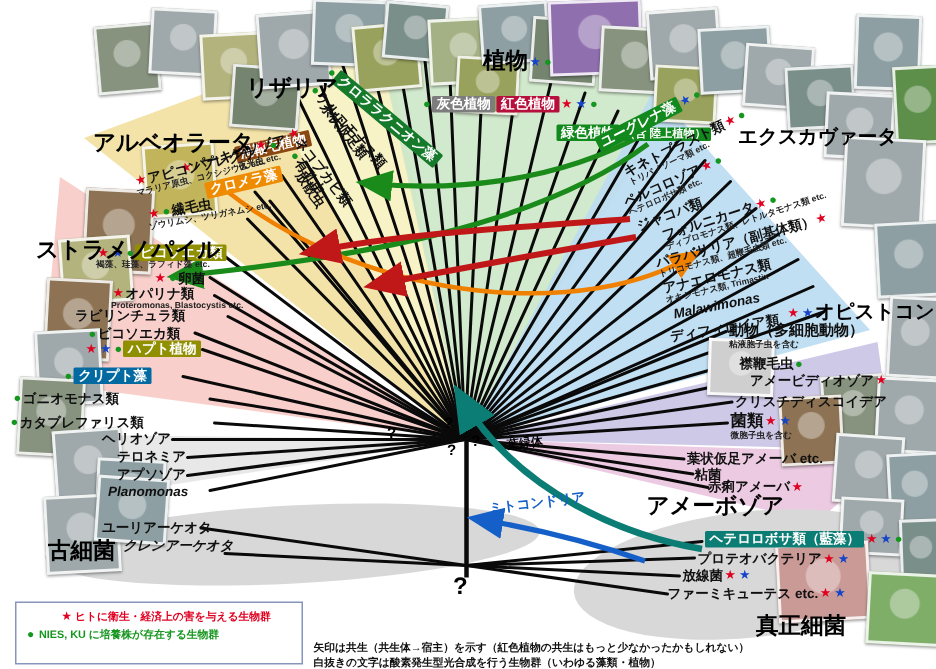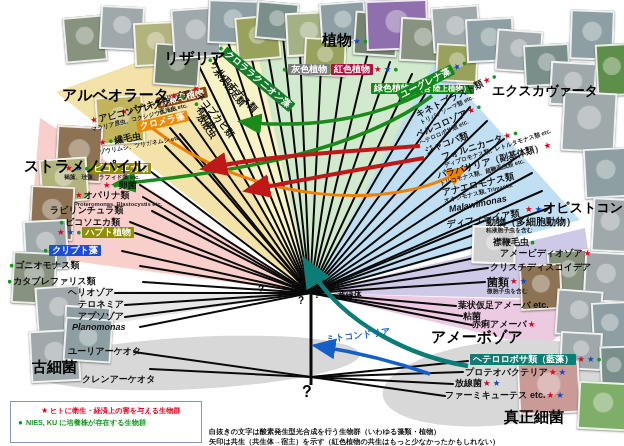--- a/index.html
+++ b/index.html
@@ -176,21 +176,21 @@
       <div class="taxon" style="left: 136px; top: 122px; transform: rotate(-13deg);"><span class="lbl banner" style="background:#ef8b00">クロメラ藻</span></div>
       <div class="taxon" style="left: 88px; top: 116px; transform: rotate(-14deg);"><span class="mark" style="color:#e00020">★</span><span class="lbl">アピコンプレクサ</span><div class="note">マラリア原虫、コクシジウム etc.</div></div>
       <div class="taxon" style="left: 97px; top: 138px; transform: rotate(-10deg);"><span class="mark" style="color:#e00020">★</span><span class="mark" style="color:#15961e">●</span><span class="lbl">繊毛虫</span><div class="note">ゾウリムシ、ツリガネムシ etc.</div></div>
       <div class="heading" style="left: 24px; top: 157px; font-size: 15px;"><span class="lbl">ストラメノパイル</span></div>
       <div class="taxon" style="left: 64px; top: 163px;"><span class="mark" style="color:#e00020">★</span><span class="mark" style="color:#1544c8">★</span><span class="mark" style="color:#15961e">●</span><span class="lbl banner" style="background:#8f8f00">ビコソエカ類</span><div class="note">褐藻、珪藻、ラフィド藻 etc.</div></div>
       <div class="taxon" style="left: 102px; top: 180px;"><span class="mark" style="color:#e00020">★</span><span class="mark" style="color:#15961e">●</span><span class="lbl">卵菌</span></div>
       <div class="taxon" style="left: 74px; top: 190px;"><span class="mark" style="color:#e00020">★</span><span class="lbl">オパリナ類</span><div class="note">Proteromonas, Blastocystis etc.</div></div>
       <div class="taxon" style="left: 50px; top: 205px;"><span class="lbl">ラビリンチュラ類</span></div>
       <div class="taxon" style="left: 58px; top: 217px;"><span class="mark" style="color:#15961e">●</span><span class="lbl">ビコソエカ類</span></div>
       <div class="taxon" style="left: 56px; top: 227px;"><span class="mark" style="color:#e00020">★</span><span class="mark" style="color:#1544c8">★</span><span class="mark" style="color:#15961e">●</span><span class="lbl banner" style="background:#8f8f00">ハプト植物</span></div>
-      <div class="taxon" style="left: 42px; top: 245px;"><span class="mark" style="color:#15961e">●</span><span class="lbl banner" style="background:#1d4ed8">クリプト藻</span></div>
+      <div class="taxon" style="left: 42px; top: 245px;"><span class="mark" style="color:#15961e">●</span><span class="lbl banner" style="background:#0369a1">クリプト藻</span></div>
       <div class="taxon" style="left: 8px; top: 260px;"><span class="mark" style="color:#15961e">●</span><span class="lbl">ゴニオモナス類</span></div>
       <div class="taxon" style="left: 6px; top: 276px;"><span class="mark" style="color:#15961e">●</span><span class="lbl">カタブレファリス類</span></div>
       <div class="taxon" style="left: 68px; top: 287px;"><span class="lbl">ヘリオゾア</span></div>
       <div class="taxon" style="left: 78px; top: 299px;"><span class="lbl">テロネミア</span></div>
       <div class="taxon" style="left: 78px; top: 311px;"><span class="lbl">アプソゾア</span></div>
       <div class="taxon" style="left: 72px; top: 322px;"><span class="lbl ital">Planomonas</span></div>
       <div class="heading" style="left: 164px; top: 49px; font-size: 15px;"><span class="lbl">リザリア</span></div>
       <div class="taxon" style="left: 222px; top: 42px; transform: rotate(40deg);"><span class="mark" style="color:#15961e">●</span><span class="lbl banner" style="background:#157a2a">クロララクニオン藻</span></div>
       <div class="taxon" style="left: 212px; top: 54px; transform: rotate(48deg);"><span class="mark" style="color:#15961e">●</span><span class="lbl">ケルコモナス類</span></div>
       <div class="taxon" style="left: 220px; top: 66px; transform: rotate(52deg);"><span class="lbl">糸状仮足類</span></div>
@@ -216,41 +216,41 @@
       <div class="taxon" style="left: 493px; top: 237px;"><span class="lbl">襟鞭毛虫</span><span class="mark" style="color:#15961e">●</span></div>
       <div class="taxon" style="left: 500px; top: 248px;"><span class="lbl">アメービディオゾア</span><span class="mark" style="color:#e00020">★</span></div>
       <div class="taxon" style="left: 490px; top: 262px;"><span class="lbl">クリスチディスコイデア</span></div>
       <div class="taxon" style="left: 487px; top: 275px; font-size: 11px;"><span class="lbl">菌類</span><span class="mark" style="color:#e00020">★</span><span class="mark" style="color:#1544c8">★</span><div class="note">微胞子虫を含む</div></div>
       <div class="heading" style="left: 431px; top: 328px; font-size: 15px;"><span class="lbl">アメーボゾア</span></div>
       <div class="taxon" style="left: 458px; top: 300px;"><span class="lbl">葉状仮足アメーバ etc.</span></div>
       <div class="taxon" style="left: 463px; top: 311px;"><span class="lbl">粘菌</span></div>
       <div class="taxon" style="left: 472px; top: 319px;"><span class="lbl">赤痢アメーバ</span><span class="mark" style="color:#e00020">★</span></div>
       <div class="heading" style="left: 32px; top: 358px; font-size: 15px;"><span class="lbl">古細菌</span></div>
       <div class="taxon" style="left: 68px; top: 346px;"><span class="lbl">ユーリアーケオタ</span></div>
-      <div class="taxon" style="left: 82px; top: 374px;"><span class="lbl">クレンアーケオタ</span></div>
+      <div class="taxon" style="left: 82px; top: 358px; font-style: italic;"><span class="lbl">クレンアーケオタ</span></div>
       <div class="heading" style="left: 504px; top: 408px; font-size: 15px;"><span class="lbl">真正細菌</span></div>
       <div class="taxon" style="left: 470px; top: 354px;"><span class="lbl banner" style="background:#0c7d74">ヘテロロボサ類（藍藻）</span><span class="mark" style="color:#e00020">★</span><span class="mark" style="color:#1544c8">★</span><span class="mark" style="color:#15961e">●</span></div>
       <div class="taxon" style="left: 465px; top: 367px;"><span class="lbl">プロテオバクテリア</span><span class="mark" style="color:#e00020">★</span><span class="mark" style="color:#1544c8">★</span></div>
       <div class="taxon" style="left: 455px; top: 378px;"><span class="lbl">放線菌</span><span class="mark" style="color:#e00020">★</span><span class="mark" style="color:#1544c8">★</span></div>
       <div class="taxon" style="left: 445px; top: 390px;"><span class="lbl">ファーミキューテス etc.</span><span class="mark" style="color:#e00020">★</span><span class="mark" style="color:#1544c8">★</span></div>
     </div>
 
   <div class="organelle" style="left:338px;top:290px;font-size:8px;color:#000;transform:rotate(-6deg);">葉緑体</div>
   <div class="organelle" style="left:326px;top:329px;font-size:9px;color:#1560c8;transform:rotate(-7deg);">ミトコンドリア</div>
 
   <div class="qmark" style="left:302px;top:383px;font-size:16px;">?</div>
 
   <div id="legend-box">
     <div id="legend-rows">
         <div class="legend-row" style="color: rgb(224, 0, 32); margin-left: 24px;"><span class="legend-sym">★</span><span>ヒトに衛生・経済上の害を与える生物群</span></div>
         <div class="legend-row" style="color: rgb(21, 150, 30);"><span class="legend-sym">●</span><span>NIES, KU に培養株が存在する生物群</span></div>
       </div>
   </div>
 
   <div id="notes">
+    <div>矢印は共生（共生体→宿主）を示す（紅色植物の共生はもっと少なかったかもしれない）</div>
     <div>白抜きの文字は酸素発生型光合成を行う生物群（いわゆる藻類・植物）</div>
-    <div>矢印は共生（共生体→宿主）を示す（紅色植物の共生はもっと少なかったかもしれない）</div>
   </div>
 <div class="qmark" style="left: 258px; top: 284px; font-size: 10px;">?</div>
     <div class="qmark" style="left: 296px; top: 277px; font-size: 10px;">?</div>
     <div class="qmark" style="left: 298px; top: 295px; font-size: 10px;">?</div>
     <div class="qmark" style="left: 314px; top: 289px; font-size: 10px;">?</div>
   </div>
 
 </body></html>

